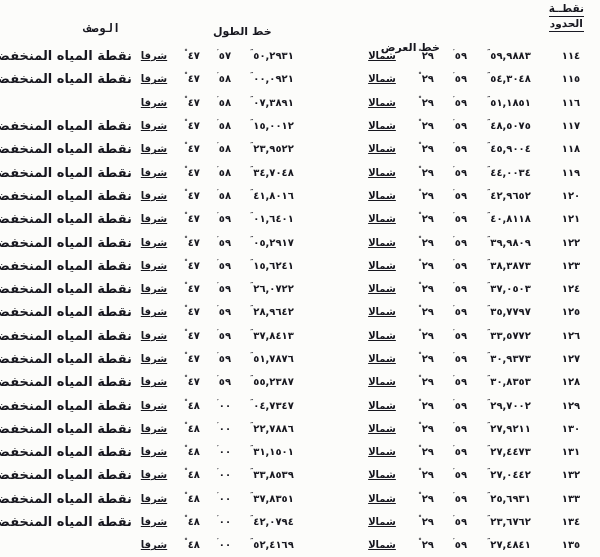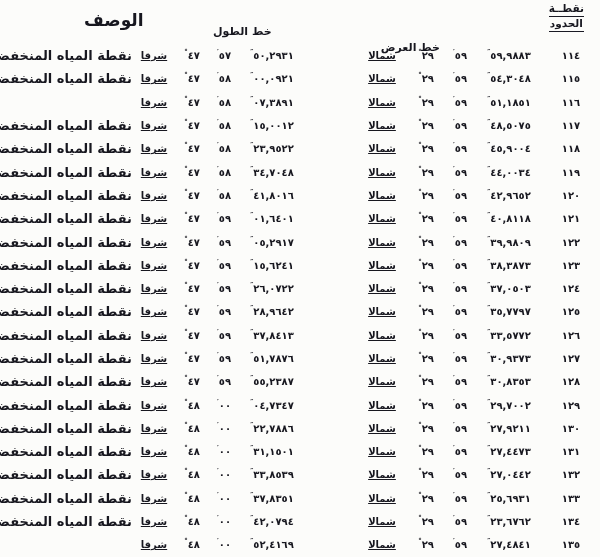--- a/index.html
+++ b/index.html
@@ -12,21 +12,21 @@
   }
   .page{position:relative;width:588px;height:557px;direction:rtl;}
   
   .hdr-point{
     position:absolute;top:2px;right:16px;
     text-align:center;font-weight:bold;font-size:10.5px;line-height:13px;
   }
   .hdr-point span{display:block;border-bottom:1px solid #1a1a24;padding-bottom:1px;}
   .hdr-lat{position:absolute;top:41px;right:160px;font-weight:bold;font-size:11px;}
   .hdr-lon{position:absolute;top:25px;left:201px;font-weight:bold;font-size:11px;}
-  .hdr-desc{position:absolute;top:10px;left:72px;font-weight:bold;font-size:17px;}
+  .hdr-desc{position:absolute;top:21px;left:72px;font-weight:bold;font-size:12px;font-family:Liberation Mono, monospace;}
   
   .rows{position:absolute;top:44px;right:0;left:0;direction:rtl;}
   .row{
     display:grid;
     grid-template-columns:58px 66px 32px 36px 52px 52px 64px 32px 32px 44px 1fr;
     height:23.3px;align-items:center;
   }
   .c{font-size:10px;font-weight:bold;text-align:center;white-space:nowrap;}
   .num{letter-spacing:1px;}
   .coord{direction:ltr;}

